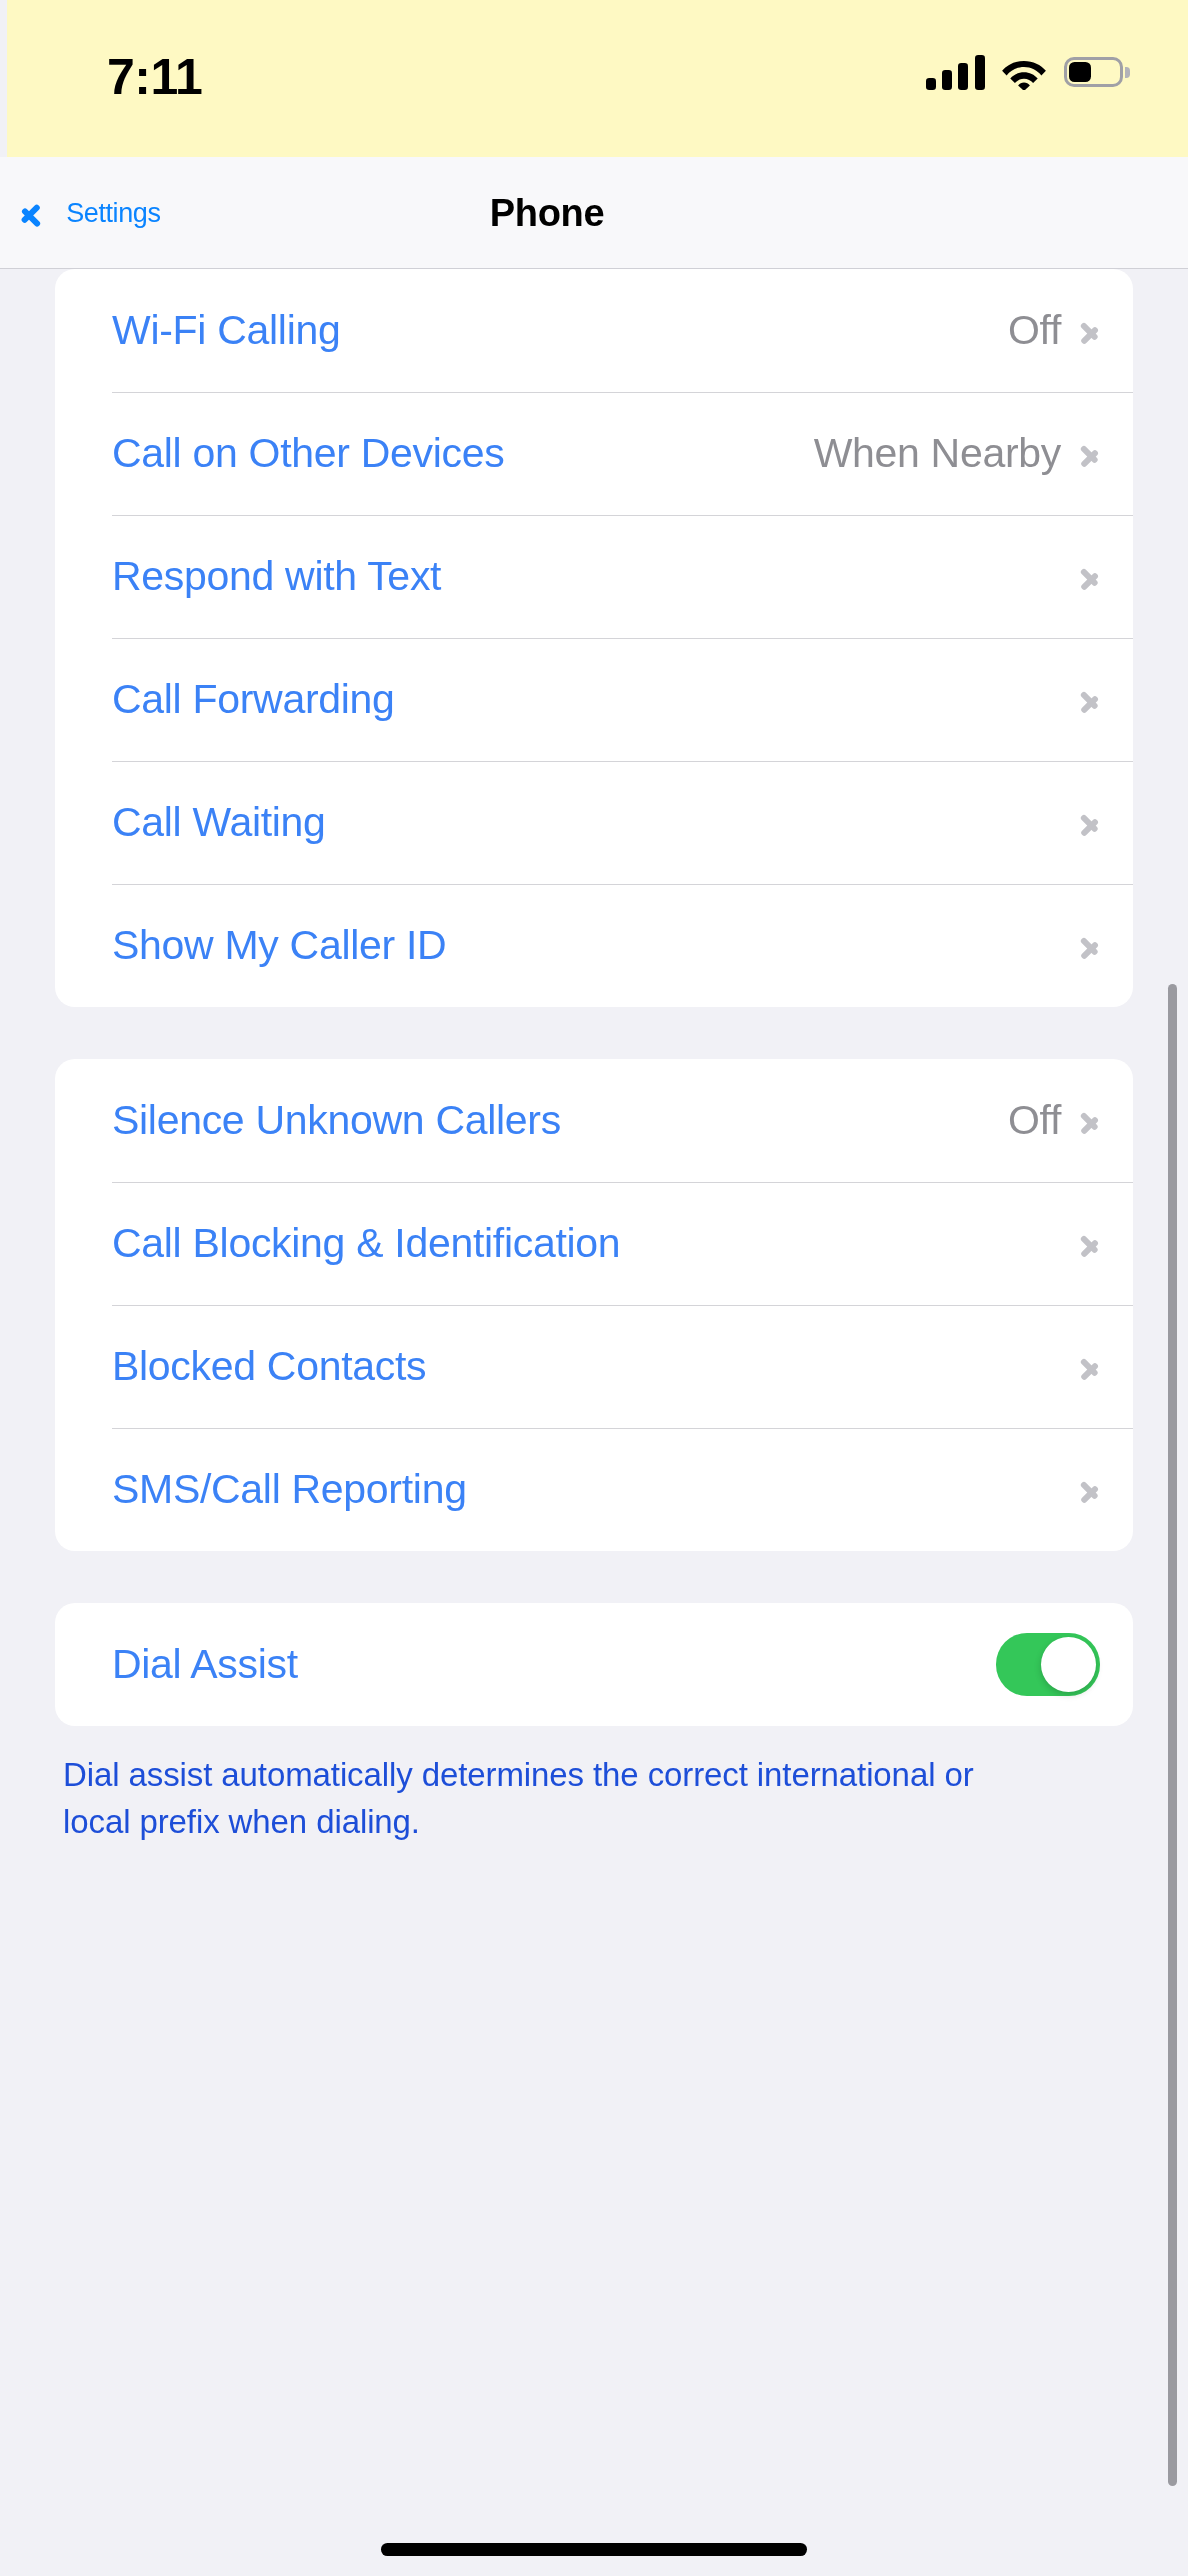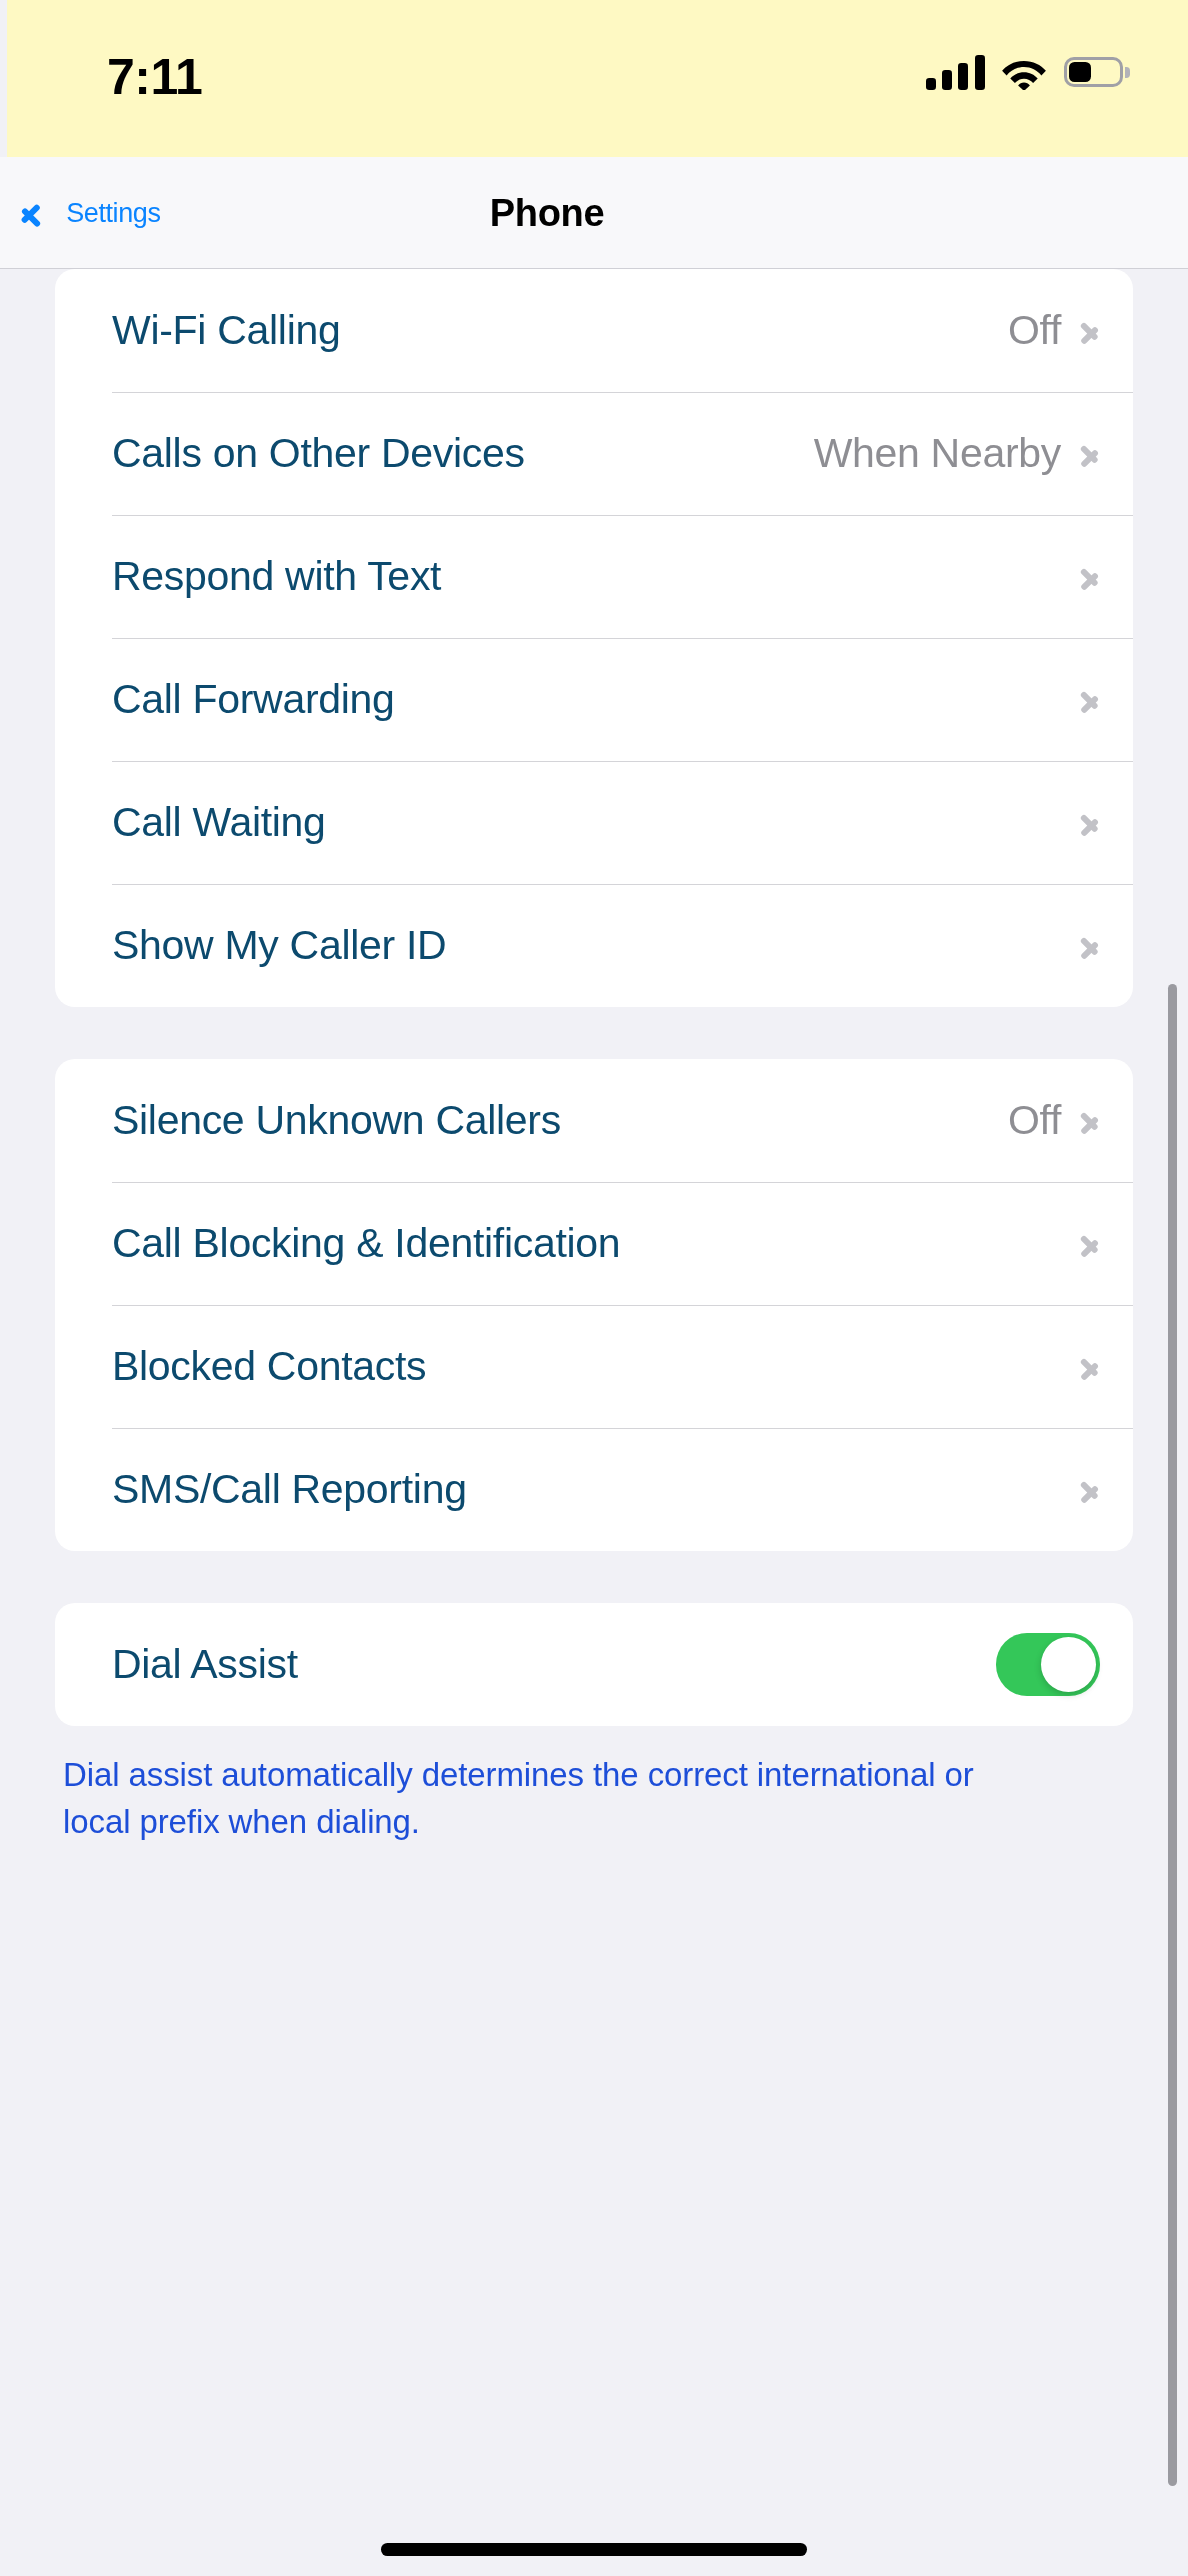--- a/index.html
+++ b/index.html
@@ -90,21 +90,21 @@
 
   .row {
     position:relative; display:flex; align-items:center;
     height:123px; padding:0 33px 0 57px; cursor:pointer;
   }
   .row + .row::before {
     content:""; position:absolute; left:57px; right:0; top:0;
     height:1.4px; background:#d4d4d8;
   }
   .row-label {
-    font-size:41px; color:#0c4a6e; letter-spacing:-0.3px; flex:1 1 auto;
+    font-size:41px; color:#3b82f6; letter-spacing:-0.3px; flex:1 1 auto;
     white-space:nowrap;
   }
   .row-value {
     font-size:41px; color:#8e8e93; letter-spacing:-0.3px;
     margin-right:19px; white-space:nowrap;
   }
   .chev-r { width:20px; height:37px; position:relative; flex:0 0 auto; }
   .chev-r::before, .chev-r::after {
     content:""; position:absolute; left:1.8px; width:21px; height:5.5px;
     background:#c2c2c7; border-radius:2.8px;
@@ -179,21 +179,21 @@
   </div>
 
   <div class="content" id="content">
       <div class="card">
         <div class="row">
           <span class="row-label">Wi-Fi Calling</span>
           <span class="row-value">Off</span>
           <span class="chev-r"></span>
         </div>
         <div class="row">
-          <span class="row-label">Calls on Other Devices</span>
+          <span class="row-label">Call on Other Devices</span>
           <span class="row-value">When Nearby</span>
           <span class="chev-r"></span>
         </div>
         <div class="row">
           <span class="row-label">Respond with Text</span>
           <span class="chev-r"></span>
         </div>
         <div class="row">
           <span class="row-label">Call Forwarding</span>
           <span class="chev-r"></span>

